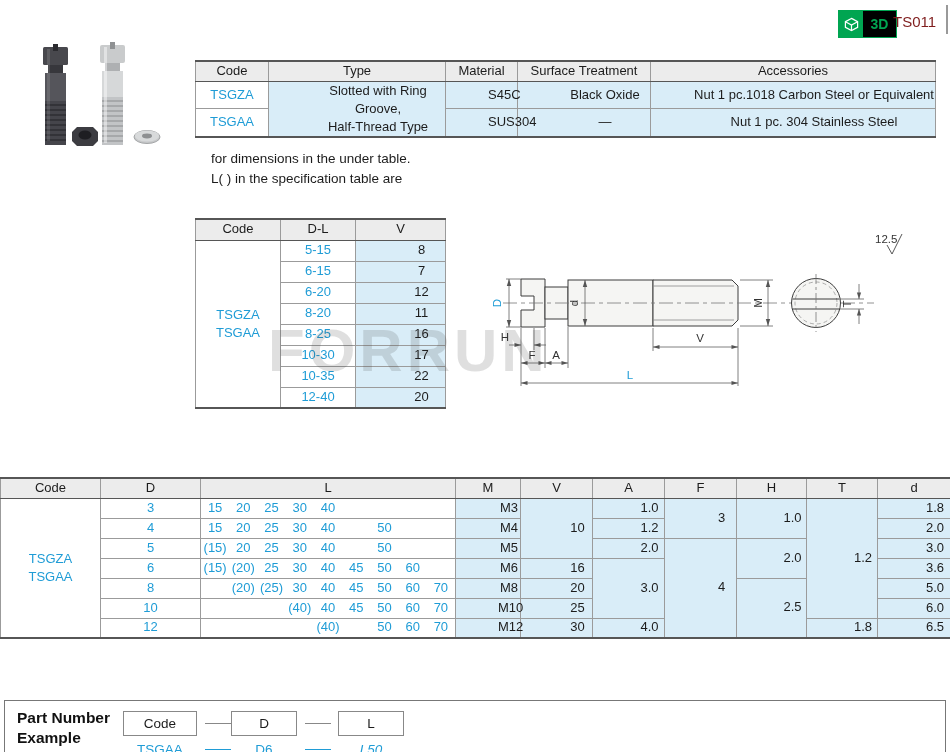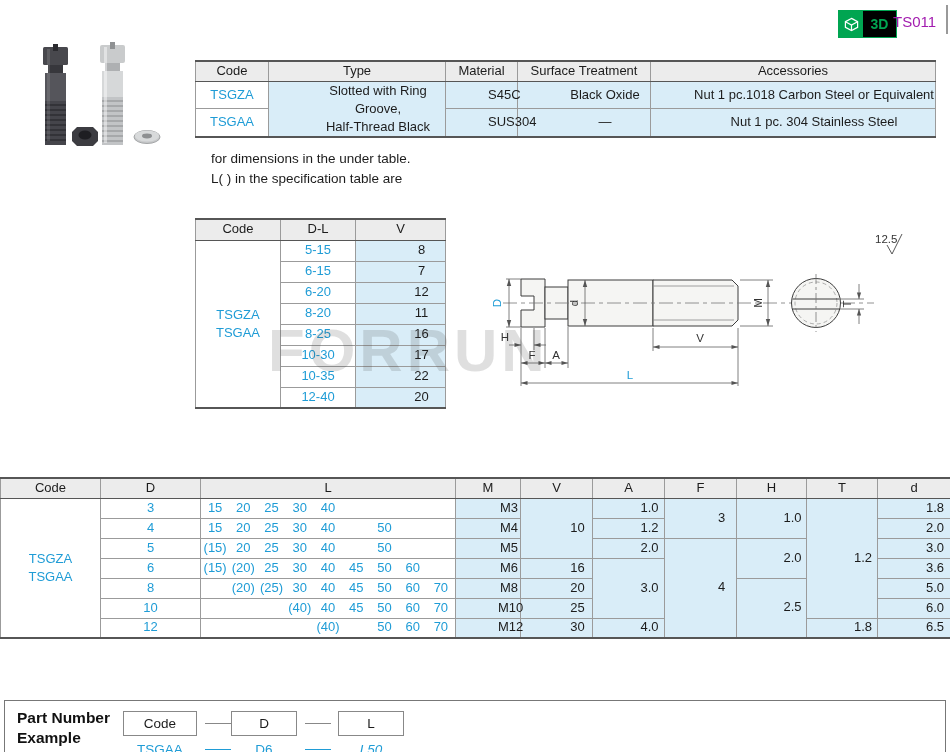--- a/index.html
+++ b/index.html
@@ -17,21 +17,21 @@
   .page{position:relative;width:950px;height:752px;background:#fff;overflow:hidden;}
 
   
   .watermark{position:absolute;left:268px;top:316px;font-size:60px;font-weight:bold;
     letter-spacing:4px;color:#404040;opacity:.16;z-index:6;pointer-events:none;}
 
   
   .badge3d{position:absolute;left:818px;top:10px;display:flex;height:28px;border:1.5px solid var(--green);z-index:3;cursor:pointer;background:#000000;margin-left:20px;}
   .badge3d .cube{width:24px;height:100%;background:var(--green);display:flex;align-items:center;justify-content:center;}
   .badge3d .txt{width:33px;display:flex;align-items:center;justify-content:center;color:var(--green);font-weight:bold;font-size:14px;}
-  .pagecode{position:absolute;left:893px;top:13px;font-size:15px;color:#a21caf;z-index:3;}
+  .pagecode{position:absolute;left:893px;top:13px;font-size:15px;color:#7f1d1d;z-index:3;}
   .edge-tick{position:absolute;left:946px;top:5px;width:1.5px;height:29px;background:#999;}
 
   
   table{border-collapse:collapse;position:absolute;table-layout:fixed;z-index:2;}
   th,td{border:1px solid var(--bdr);font-size:13px;font-weight:normal;text-align:center;
     padding:0;line-height:1.12;color:var(--ink);}
   th{background:var(--hdrgray);}
   .blue{color:var(--blue);}
   .bgblue{background:var(--cellblue);padding-left:42px;}
 
@@ -161,21 +161,21 @@
       <th>Code</th>
       <th>Type</th>
       <th>Material</th>
       <th>Surface Treatment</th>
       <th>Accessories</th>
     </tr>
     <tr>
       <td class="blue">TSGZA</td>
       <td class="bgblue codecell" rowspan="2">
         <span>Slotted with Ring Groove,</span>
-        <span>Half-Thread Black</span>
+        <span>Half-Thread Type</span>
       </td>
       <td class="bgblue">S45C</td>
       <td class="bgblue">Black Oxide</td>
       <td class="bgblue">Nut 1 pc.1018 Carbon Steel or Equivalent</td>
     </tr>
     <tr>
       <td class="blue">TSGAA</td>
       <td class="bgblue">SUS304</td>
       <td class="bgblue">—</td>
       <td class="bgblue">Nut 1 pc. 304 Stainless Steel</td>

